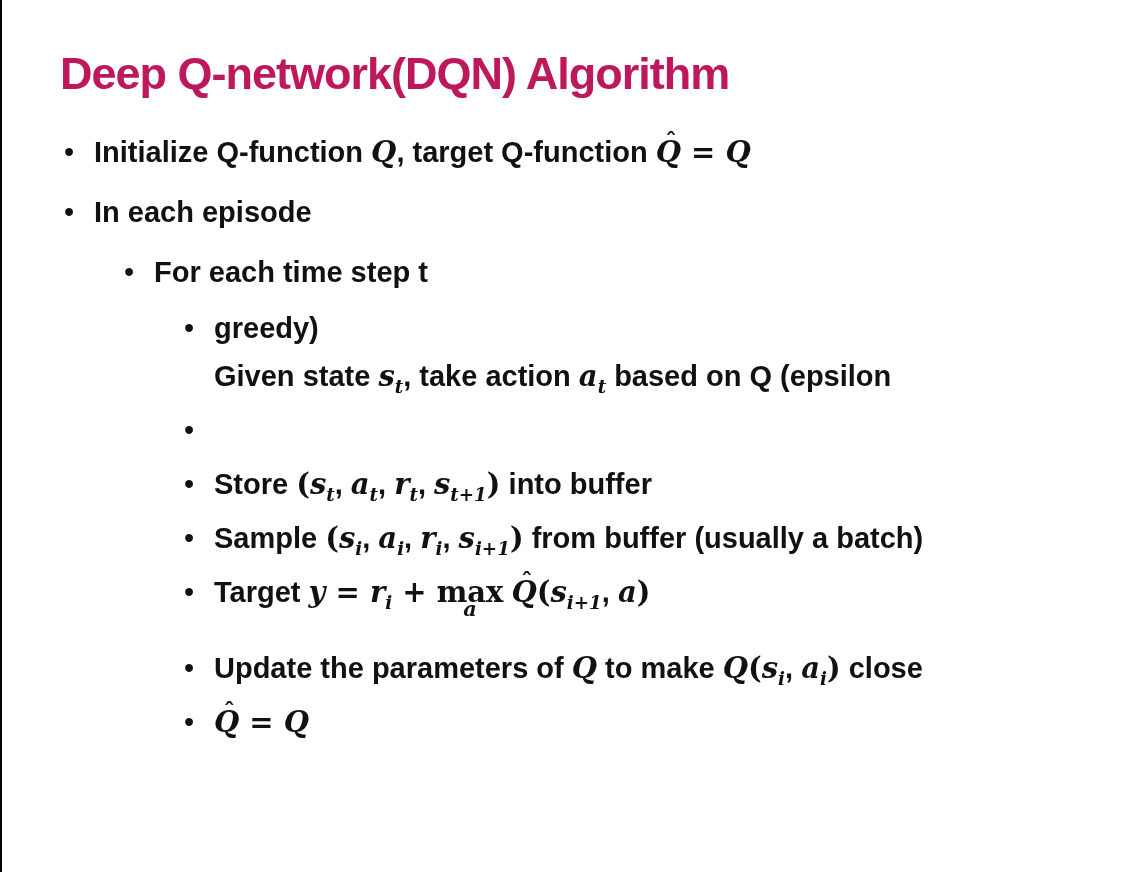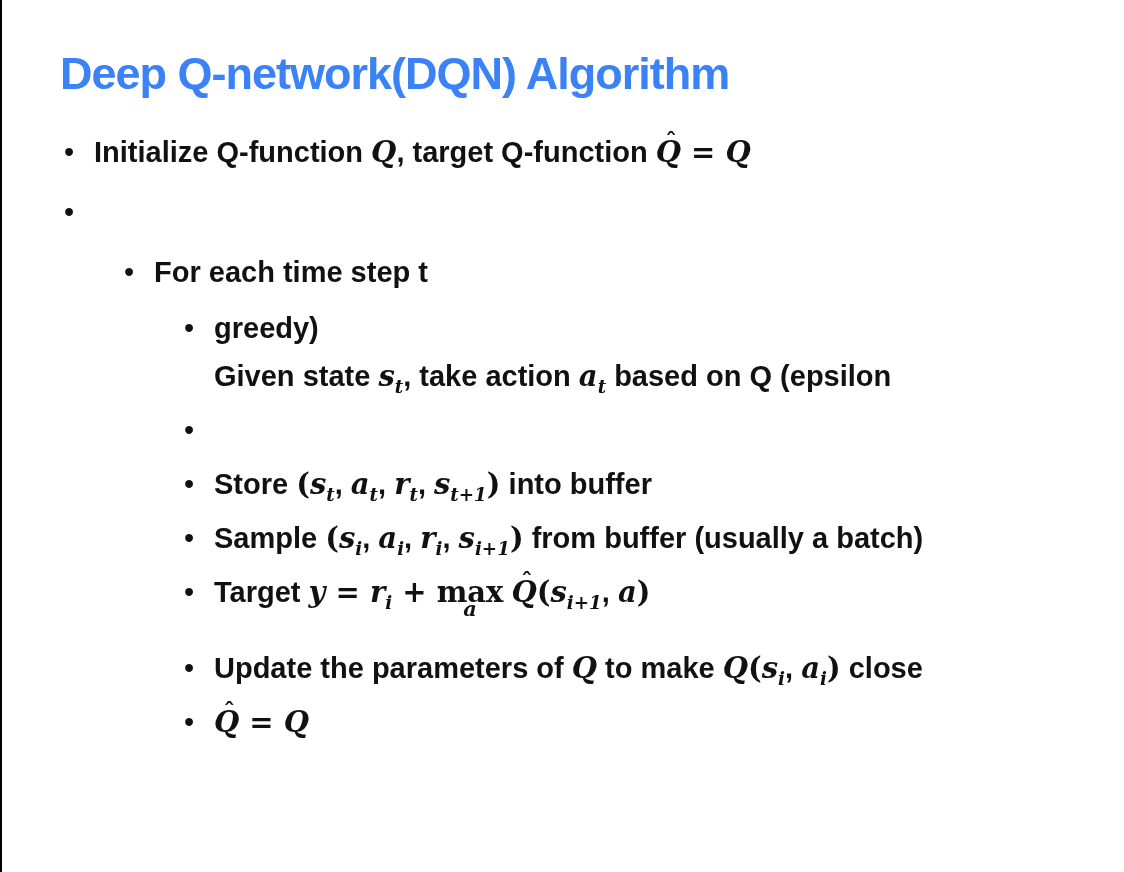--- a/index.html
+++ b/index.html
@@ -27,21 +27,21 @@
     width: 2px;
     background: #000000;
   }
   .slide-title {
     margin: 0;
     padding: 48px 0 0 60px;
     font-size: 45px;
     font-weight: 700;
     letter-spacing: -1px;
     line-height: 1.15;
-    color: #3b82f6;
+    color: #be185d;
   }
   .bullet-list {
     padding: 32px 16px 0 64px;
     font-size: 29px;
   }
   .bullet {
     display: flex;
     align-items: flex-start;
   }
   .bullet .marker {
@@ -106,20 +106,23 @@
   <h1 class="slide-title">Deep Q-network(DQN) Algorithm</h1>
   <div class="bullet-list" id="bullets">
       <div class="bullet level1">
         <span class="marker">•</span>
         <div class="content">
           <div class="line"><span class="t">Initialize Q-function </span><span class="mi">Q</span><span class="t">, target Q-function </span><span class="hatwrap"><span class="hatmark">ˆ</span><span class="mi">Q</span></span><span class="mo"> = </span><span class="mi">Q</span></div>
         </div>
       </div>
       <div class="bullet level1">
         <span class="marker">•</span>
+        <div class="content">
+          <div class="line"><span class="t">In each episode</span></div>
+        </div>
       </div>
       <div class="bullet level2">
         <span class="marker">•</span>
         <div class="content">
           <div class="line"><span class="t">For each time step t</span></div>
         </div>
       </div>
       <div class="bullet level3">
         <span class="marker">•</span>
         <div class="content">

